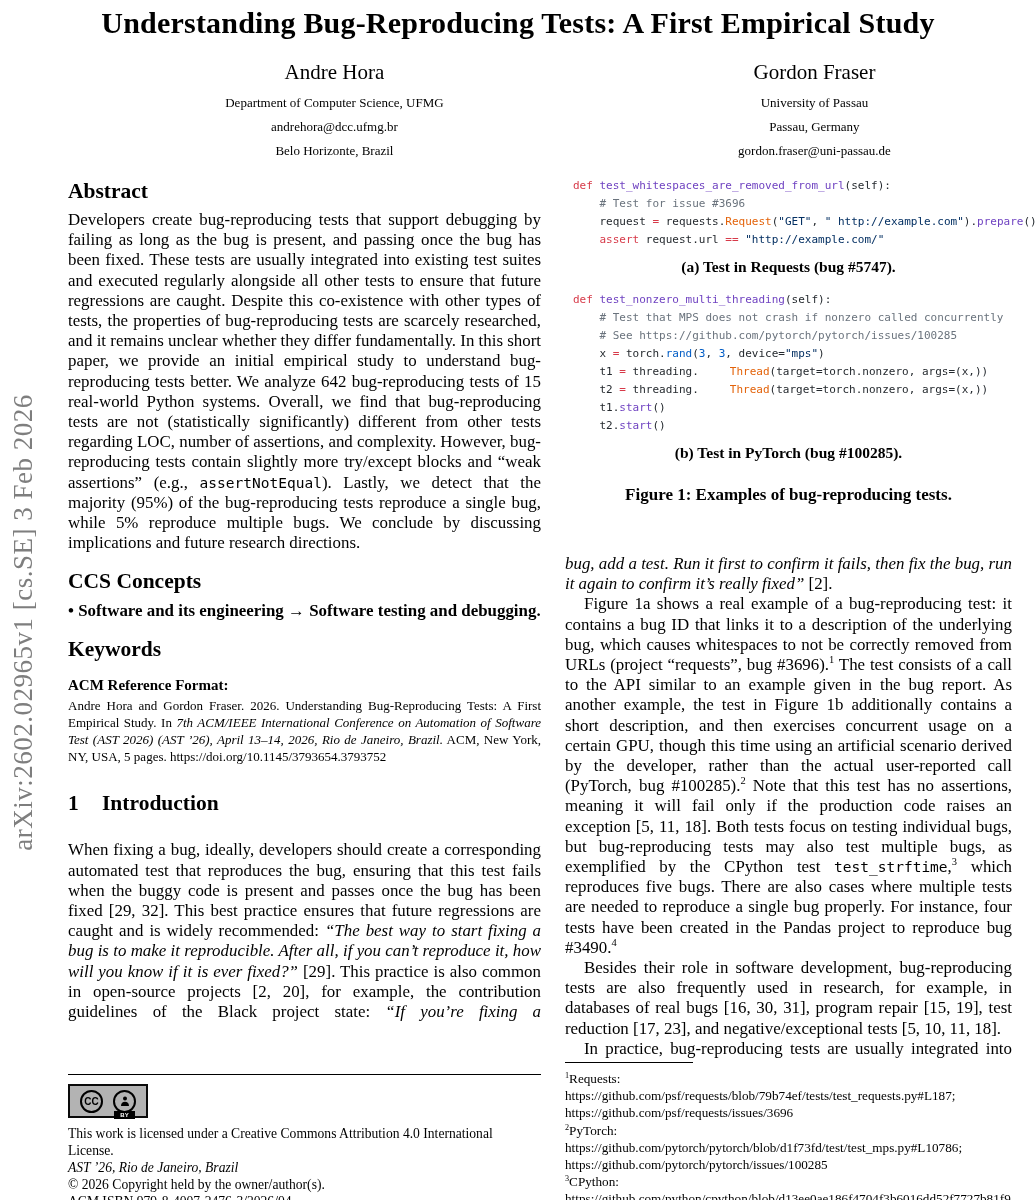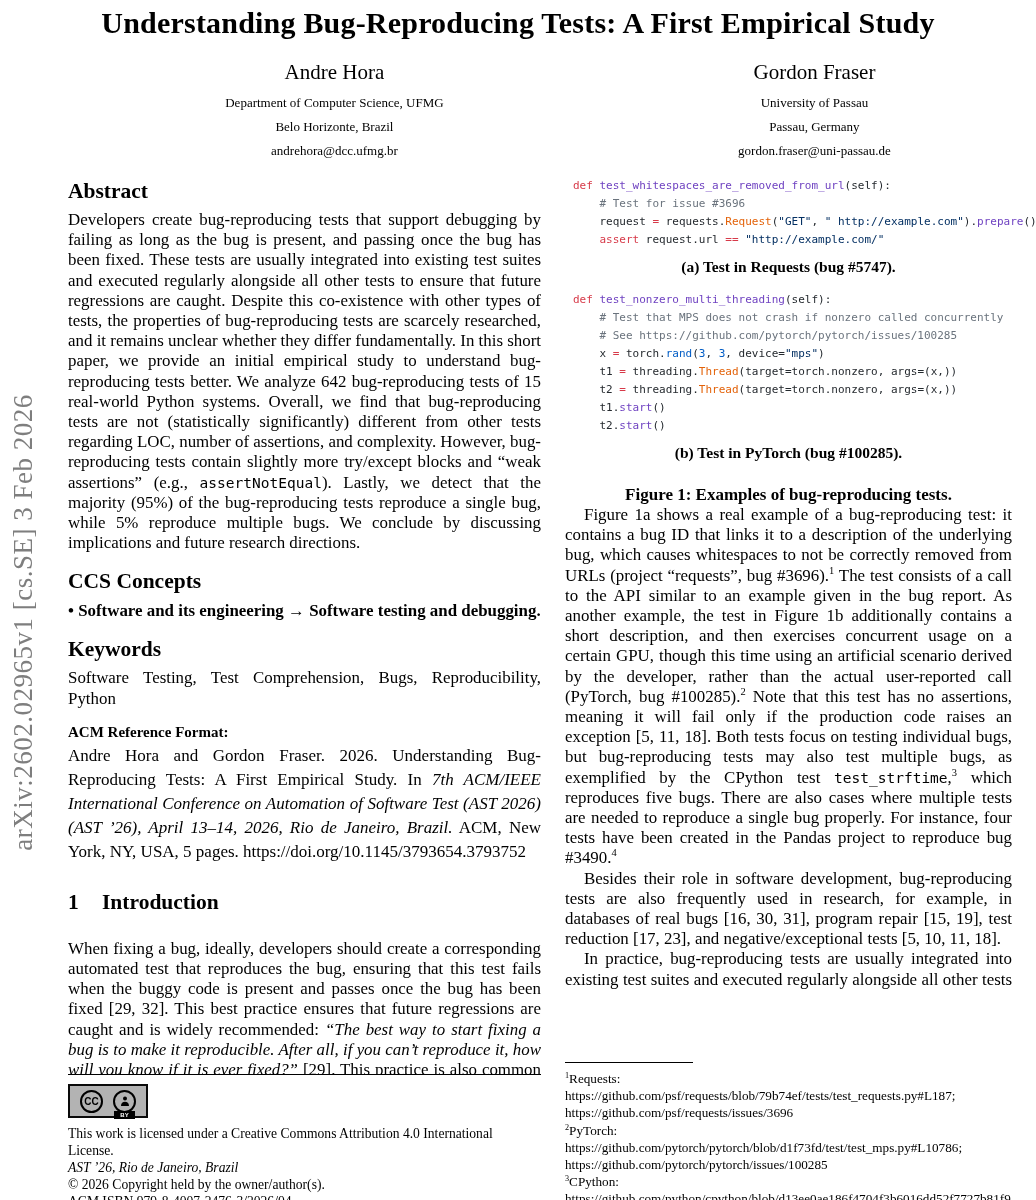--- a/index.html
+++ b/index.html
@@ -37,21 +37,21 @@
   .mt8{margin-top:24px;}
   .ccs-text{font-weight:700;line-height:21px;}
   .cont-last{text-align-last:justify;}
   .indent{text-indent:19px;}
 
   .seg-n{} .seg-i{font-style:italic;} .seg-b{font-weight:700;}
   .seg-c{font-family:"DejaVu Sans Mono","Liberation Mono",monospace;font-size:.86em;}
   .seg-sup{vertical-align:super;font-size:.62em;line-height:0;}
 
   .acmref-head{font-size:15px;font-weight:700;margin-top:15px;}
-  .acmref-text{font-size:17px;line-height:24px;text-align:justify;margin:3px 0 0 0;}
+  .acmref-text{font-size:13px;line-height:17px;text-align:justify;margin:3px 0 0 0;}
 
   
   .license{position:absolute;left:68px;top:1068px;width:473px;background:#fff;}
   .license-divider{border-top:1.5px solid #000;margin-bottom:9px;}
   .cc-badge{width:80px;height:34px;background:#b3b3b3;border:2px solid #0a0a0a;
     display:flex;align-items:center;justify-content:space-evenly;box-sizing:border-box;}
   .cc-circle{width:23px;height:23px;border-radius:50%;border:2.5px solid #000;box-sizing:border-box;
     display:flex;align-items:center;justify-content:center;font-weight:700;font-size:10px;
     font-family:"Liberation Sans",sans-serif;}
   .person-wrap{position:relative;width:23px;height:23px;}
@@ -59,21 +59,21 @@
     font-size:6px;font-weight:700;text-align:center;line-height:8px;font-family:"Liberation Sans",sans-serif;}
   .license-lines{margin-top:7px;font-size:13.6px;line-height:17px;}
 
   
   .figure{margin-top:14px;}
   .code-block{font-family:"DejaVu Sans Mono","Liberation Mono",monospace;font-size:11px;
     color:#24292e;padding-left:8px;white-space:pre;}
   .code-line{white-space:pre;height:18px;line-height:18px;}
   .tok-p{color:#24292e;} .tok-k{color:#d73a49;} .tok-f{color:#6f42c1;text-align:center;}
   .tok-cm{color:#6a737d;} .tok-s{color:#032f62;} .tok-num{color:#005cc5;}
-  .tok-cl{color:#e36209;} .tok-th{color:#e36209;}
+  .tok-cl{color:#e36209;} .tok-th{color:#e36209;margin-left:31px;}
   .subcaption{text-align:center;font-weight:700;font-size:15.5px;margin-top:9px;}
   .code-b{margin-top:15px;}
   .fig-caption{text-align:center;font-weight:700;font-size:17px;margin-top:23px;}
   .p-first{margin-top:49px;}
 
   
   .footnotes{position:absolute;left:565px;top:1052px;width:447px;background:#fff;padding-top:4px;}
   .fn-divider{border-top:1.5px solid #000;width:128px;margin-bottom:7px;}
   .fn{font-size:13.2px;line-height:17.2px;text-align:justify;margin:0;overflow-wrap:anywhere;}
 </style>
@@ -83,59 +83,59 @@
 <div class="page">
 
   <div class="watermark">arXiv:2602.02965v1  [cs.SE]  3 Feb 2026</div>
 
   <h1 class="title">Understanding Bug-Reproducing Tests: A First Empirical Study</h1>
 
   <div class="authors-row">
     <div class="author-block a0">
       <div class="author-name">Andre Hora</div>
       <div class="author-line">Department of Computer Science, UFMG</div>
+      <div class="author-line">andrehora@dcc.ufmg.br</div>
       <div class="author-line">Belo Horizonte, Brazil</div>
-      <div class="author-line">andrehora@dcc.ufmg.br</div>
     </div>
     <div class="author-block a1">
       <div class="author-name">Gordon Fraser</div>
       <div class="author-line">University of Passau</div>
       <div class="author-line">Passau, Germany</div>
       <div class="author-line">gordon.fraser@uni-passau.de</div>
     </div>
   </div>
 
   <div class="columns">
 
     <div class="col-left">
       <h2 class="h-abstract">Abstract</h2>
       <p class="body mt6"><span class="seg-n">Developers create bug-reproducing tests that support debugging by failing as long as the bug is present, and passing once the bug has been fixed. These tests are usually integrated into existing test suites and executed regularly alongside all other tests to ensure that future regressions are caught. Despite this co-existence with other types of tests, the properties of bug-reproducing tests are scarcely researched, and it remains unclear whether they differ fundamentally. In this short paper, we provide an initial empirical study to understand bug-reproducing tests better. We analyze 642 bug-reproducing tests of 15 real-world Python systems. Overall, we find that bug-reproducing tests are not (statistically significantly) different from other tests regarding LOC, number of assertions, and complexity. However, bug-reproducing tests contain slightly more try/except blocks and “weak assertions” (e.g., </span><span class="seg-c">assertNotEqual</span><span class="seg-n">). Lastly, we detect that the majority (95%) of the bug-reproducing tests reproduce a single bug, while 5% reproduce multiple bugs. We conclude by discussing implications and future research directions.</span></p>
 
       <h2 class="h-ccs">CCS Concepts</h2>
       <p class="body ccs-text mt6"><span class="seg-b">• Software and its engineering → Software testing and debugging</span><span class="seg-n">.</span></p>
 
       <h2 class="h-keywords">Keywords</h2>
-      <p class="body mt6">Software Testing, Test Comprehension, Bugs, Reproducibility, Python</p>
 
       <div class="acmref-head">ACM Reference Format:</div>
       <p class="acmref-text"><span class="seg-n">Andre Hora and Gordon Fraser. 2026. Understanding Bug-Reproducing Tests: A First Empirical Study. In </span><span class="seg-i">7th ACM/IEEE International Conference on Automation of Software Test (AST 2026) (AST ’26), April 13–14, 2026, Rio de Janeiro, Brazil.</span><span class="seg-n"> ACM, New York, NY, USA, 5 pages. https://doi.org/10.1145/3793654.3793752</span></p>
 
       <h2 class="h-intro"><span class="hnum">1</span><span>Introduction</span></h2>
       <p class="body mt8 cont-last"><span class="seg-n">When fixing a bug, ideally, developers should create a corresponding automated test that reproduces the bug, ensuring that this test fails when the buggy code is present and passes once the bug has been fixed [29, 32]. This best practice ensures that future regressions are caught and is widely recommended: </span><span class="seg-i">“The best way to start fixing a bug is to make it reproducible. After all, if you can’t reproduce it, how will you know if it is ever fixed?”</span><span class="seg-n"> [29]. This practice is also common in open-source projects [2, 20], for example, the contribution guidelines of the Black project state: </span><span class="seg-i">“If you’re fixing a</span></p>
     </div>
 
     <div class="col-right">
       <div class="figure">
         <div class="code-block"><div class="code-line"><span class="tok-k">def</span><span class="tok-p"> </span><span class="tok-f">test_whitespaces_are_removed_from_url</span><span class="tok-p">(self):</span></div><div class="code-line"><span class="tok-cm">    # Test for issue #3696</span></div><div class="code-line"><span class="tok-p">    request </span><span class="tok-k">=</span><span class="tok-p"> requests.</span><span class="tok-cl">Request</span><span class="tok-p">(</span><span class="tok-s">"GET"</span><span class="tok-p">, </span><span class="tok-s">" http://example.com"</span><span class="tok-p">).</span><span class="tok-f">prepare</span><span class="tok-p">()</span></div><div class="code-line"><span class="tok-p">    </span><span class="tok-k">assert</span><span class="tok-p"> request.url </span><span class="tok-k">==</span><span class="tok-p"> </span><span class="tok-s">"http://example.com/"</span></div></div>
         <div class="subcaption">(a) Test in Requests (bug #5747).</div>
         <div class="code-block code-b"><div class="code-line"><span class="tok-k">def</span><span class="tok-p"> </span><span class="tok-f">test_nonzero_multi_threading</span><span class="tok-p">(self):</span></div><div class="code-line"><span class="tok-cm">    # Test that MPS does not crash if nonzero called concurrently</span></div><div class="code-line"><span class="tok-cm">    # See https://github.com/pytorch/pytorch/issues/100285</span></div><div class="code-line"><span class="tok-p">    x </span><span class="tok-k">=</span><span class="tok-p"> torch.</span><span class="tok-num">rand</span><span class="tok-p">(</span><span class="tok-num">3</span><span class="tok-p">, </span><span class="tok-num">3</span><span class="tok-p">, device=</span><span class="tok-s">"mps"</span><span class="tok-p">)</span></div><div class="code-line"><span class="tok-p">    t1 </span><span class="tok-k">=</span><span class="tok-p"> threading.</span><span class="tok-th">Thread</span><span class="tok-p">(target=torch.nonzero, args=(x,))</span></div><div class="code-line"><span class="tok-p">    t2 </span><span class="tok-k">=</span><span class="tok-p"> threading.</span><span class="tok-th">Thread</span><span class="tok-p">(target=torch.nonzero, args=(x,))</span></div><div class="code-line"><span class="tok-p">    t1.</span><span class="tok-f">start</span><span class="tok-p">()</span></div><div class="code-line"><span class="tok-p">    t2.</span><span class="tok-f">start</span><span class="tok-p">()</span></div></div>
         <div class="subcaption">(b) Test in PyTorch (bug #100285).</div>
         <div class="fig-caption">Figure 1: Examples of bug-reproducing tests.</div>
       </div>
 
+      <p class="body p-first"><span class="seg-i">bug, add a test. Run it first to confirm it fails, then fix the bug, run it again to confirm it’s really fixed”</span><span class="seg-n"> [2].</span></p>
       <p class="body indent"><span class="seg-n">Figure 1a shows a real example of a bug-reproducing test: it contains a bug ID that links it to a description of the underlying bug, which causes whitespaces to not be correctly removed from URLs (project “requests”, bug #3696).</span><span class="seg-sup">1</span><span class="seg-n"> The test consists of a call to the API similar to an example given in the bug report. As another example, the test in Figure 1b additionally contains a short description, and then exercises concurrent usage on a certain GPU, though this time using an artificial scenario derived by the developer, rather than the actual user-reported call (PyTorch, bug #100285).</span><span class="seg-sup">2</span><span class="seg-n"> Note that this test has no assertions, meaning it will fail only if the production code raises an exception [5, 11, 18]. Both tests focus on testing individual bugs, but bug-reproducing tests may also test multiple bugs, as exemplified by the CPython test </span><span class="seg-c">test_strftime</span><span class="seg-n">,</span><span class="seg-sup">3</span><span class="seg-n"> which reproduces five bugs. There are also cases where multiple tests are needed to reproduce a single bug properly. For instance, four tests have been created in the Pandas project to reproduce bug #3490.</span><span class="seg-sup">4</span></p>
       <p class="body indent"><span class="seg-n">Besides their role in software development, bug-reproducing tests are also frequently used in research, for example, in databases of real bugs [16, 30, 31], program repair [15, 19], test reduction [17, 23], and negative/exceptional tests [5, 10, 11, 18].</span></p>
       <p class="body indent cont-last"><span class="seg-n">In practice, bug-reproducing tests are usually integrated into existing test suites and executed regularly alongside all other tests</span></p>
     </div>
   </div>
 
   <div class="license">
     <div class="license-divider"></div>
     <div class="cc-badge">
       <span class="cc-circle">CC</span>

